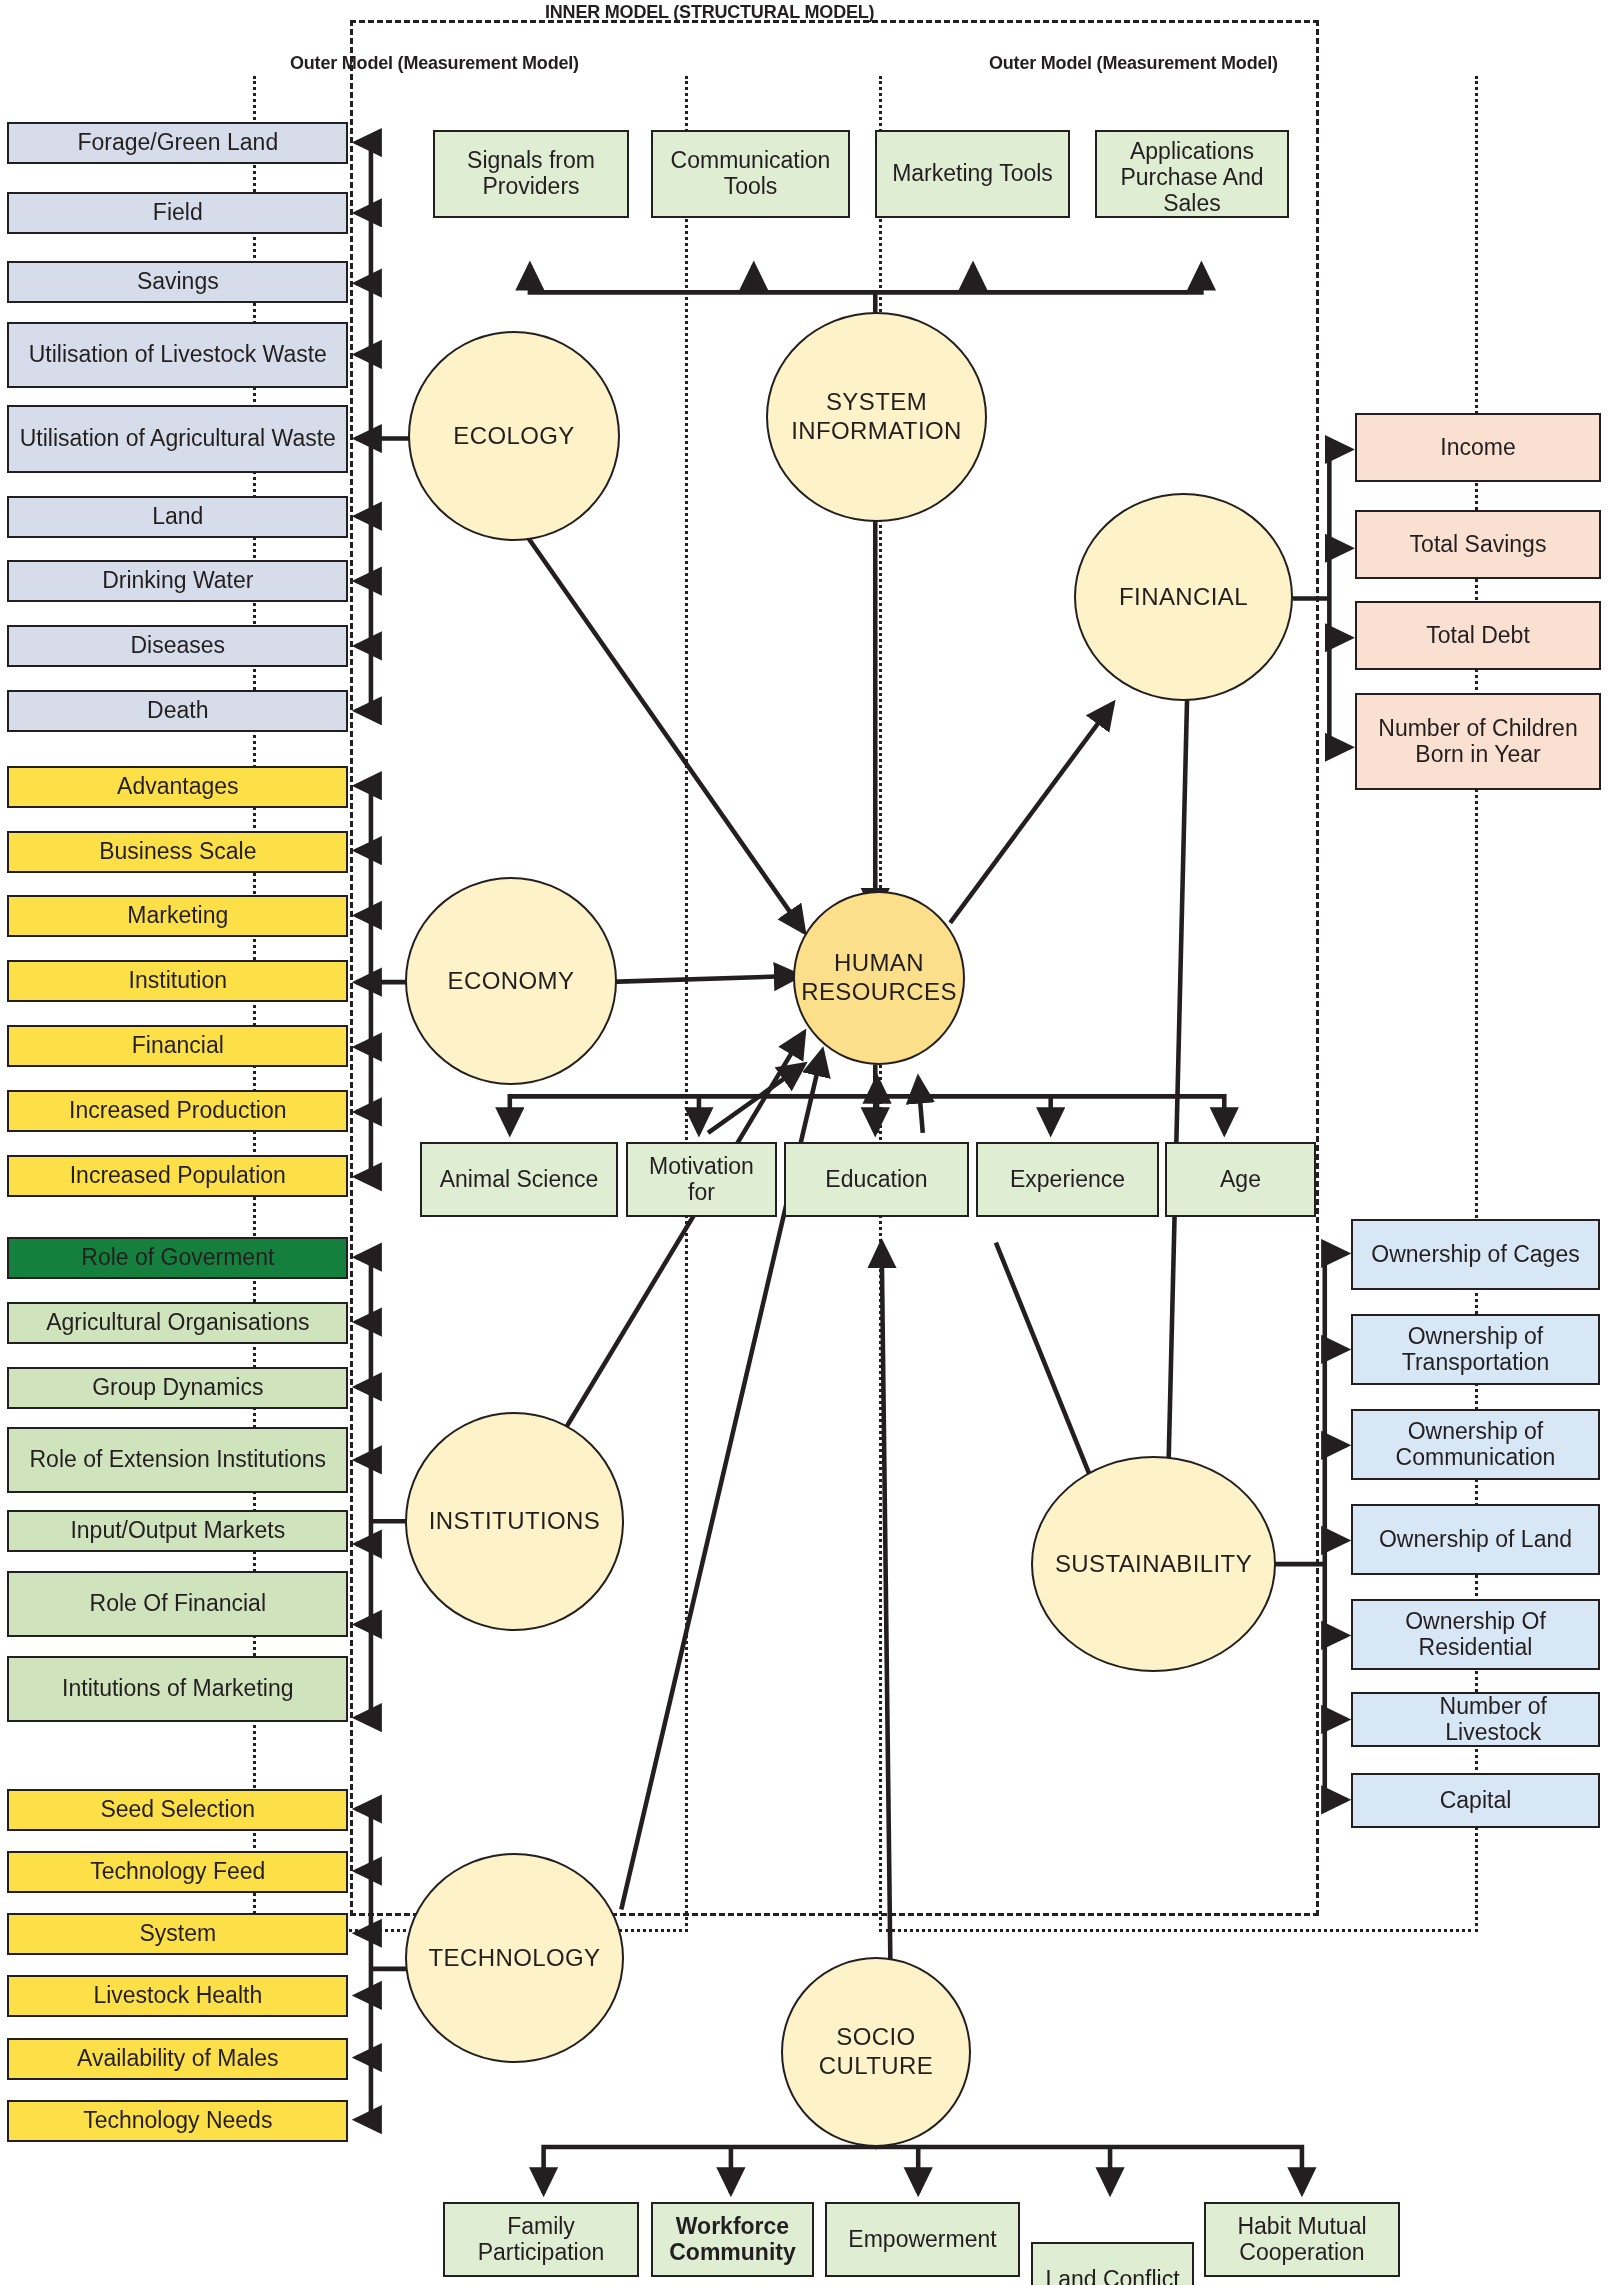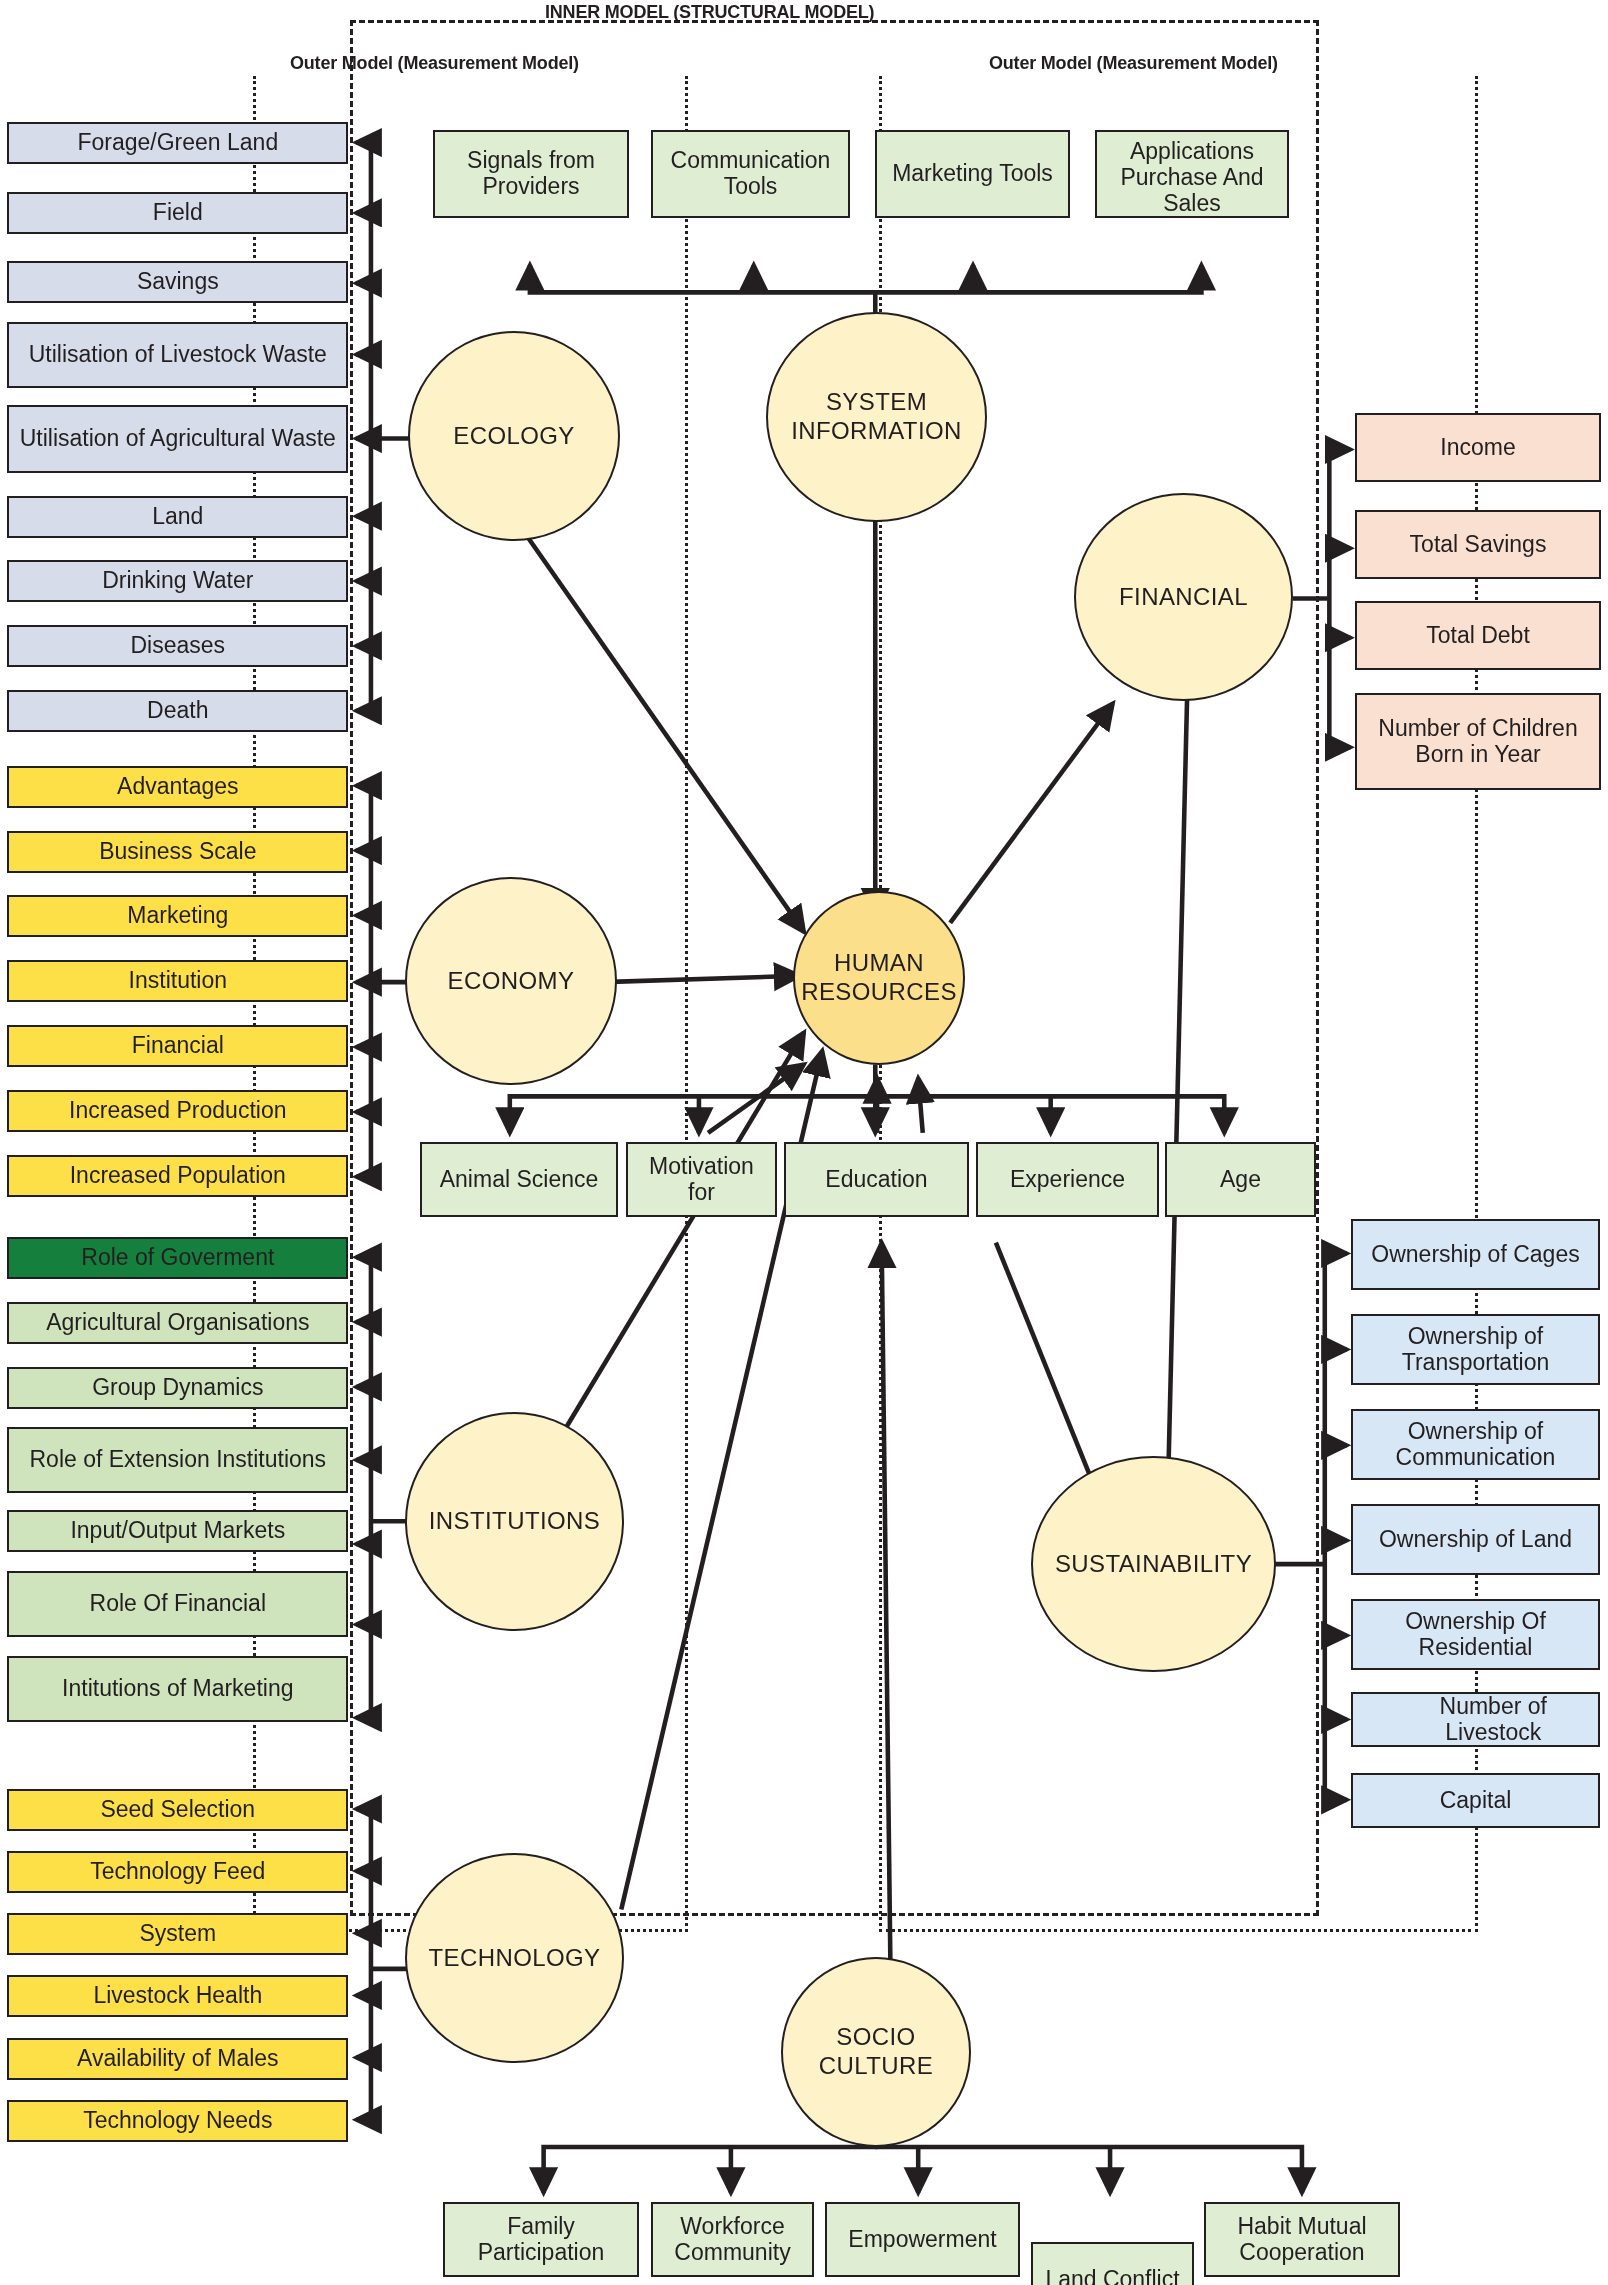--- a/index.html
+++ b/index.html
@@ -226,21 +226,21 @@
 
   <div class="ibox lblue" style="left:1351px;top:1219px;width:249px;height:71px;">Ownership of Cages</div>
   <div class="ibox lblue" style="left:1351px;top:1314px;width:249px;height:71px;">Ownership of Transportation</div>
   <div class="ibox lblue" style="left:1351px;top:1409px;width:249px;height:71px;">Ownership of Communication</div>
   <div class="ibox lblue" style="left:1351px;top:1504px;width:249px;height:71px;">Ownership of Land</div>
   <div class="ibox lblue" style="left:1351px;top:1599px;width:249px;height:71px;">Ownership Of Residential</div>
   <div class="ibox lblue" style="left:1351px;top:1692px;width:249px;height:55px;padding-left:41px;">Number of Livestock</div>
   <div class="ibox lblue" style="left:1351px;top:1773px;width:249px;height:55px;">Capital</div>
 
   <div class="ibox gbox" style="left:443px;top:2202px;width:196px;height:75px;">Family Participation</div>
-  <div class="ibox gbox" style="left:651px;top:2202px;width:163px;height:75px;">Workforce Community</div>
+  <div class="ibox gbox" style="left:651px;top:2202px;width:163px;height:75px;font-weight:bold;">Workforce Community</div>
   <div class="ibox gbox" style="left:825px;top:2202px;width:195px;height:75px;">Empowerment</div>
   <div class="ibox gbox" style="left:1031px;top:2202px;width:163px;height:75px;margin-top:40px;">Land Conflict</div>
   <div class="ibox gbox" style="left:1204px;top:2202px;width:196px;height:75px;">Habit Mutual Cooperation</div>
 
   <div class="ell" style="left:408px;top:331px;width:212px;height:210px;">
     <span>ECOLOGY</span>
   </div>
 
   <div class="ell" style="left:766px;top:312px;width:221px;height:210px;">
     <span style="white-space:pre-line;">SYSTEM

